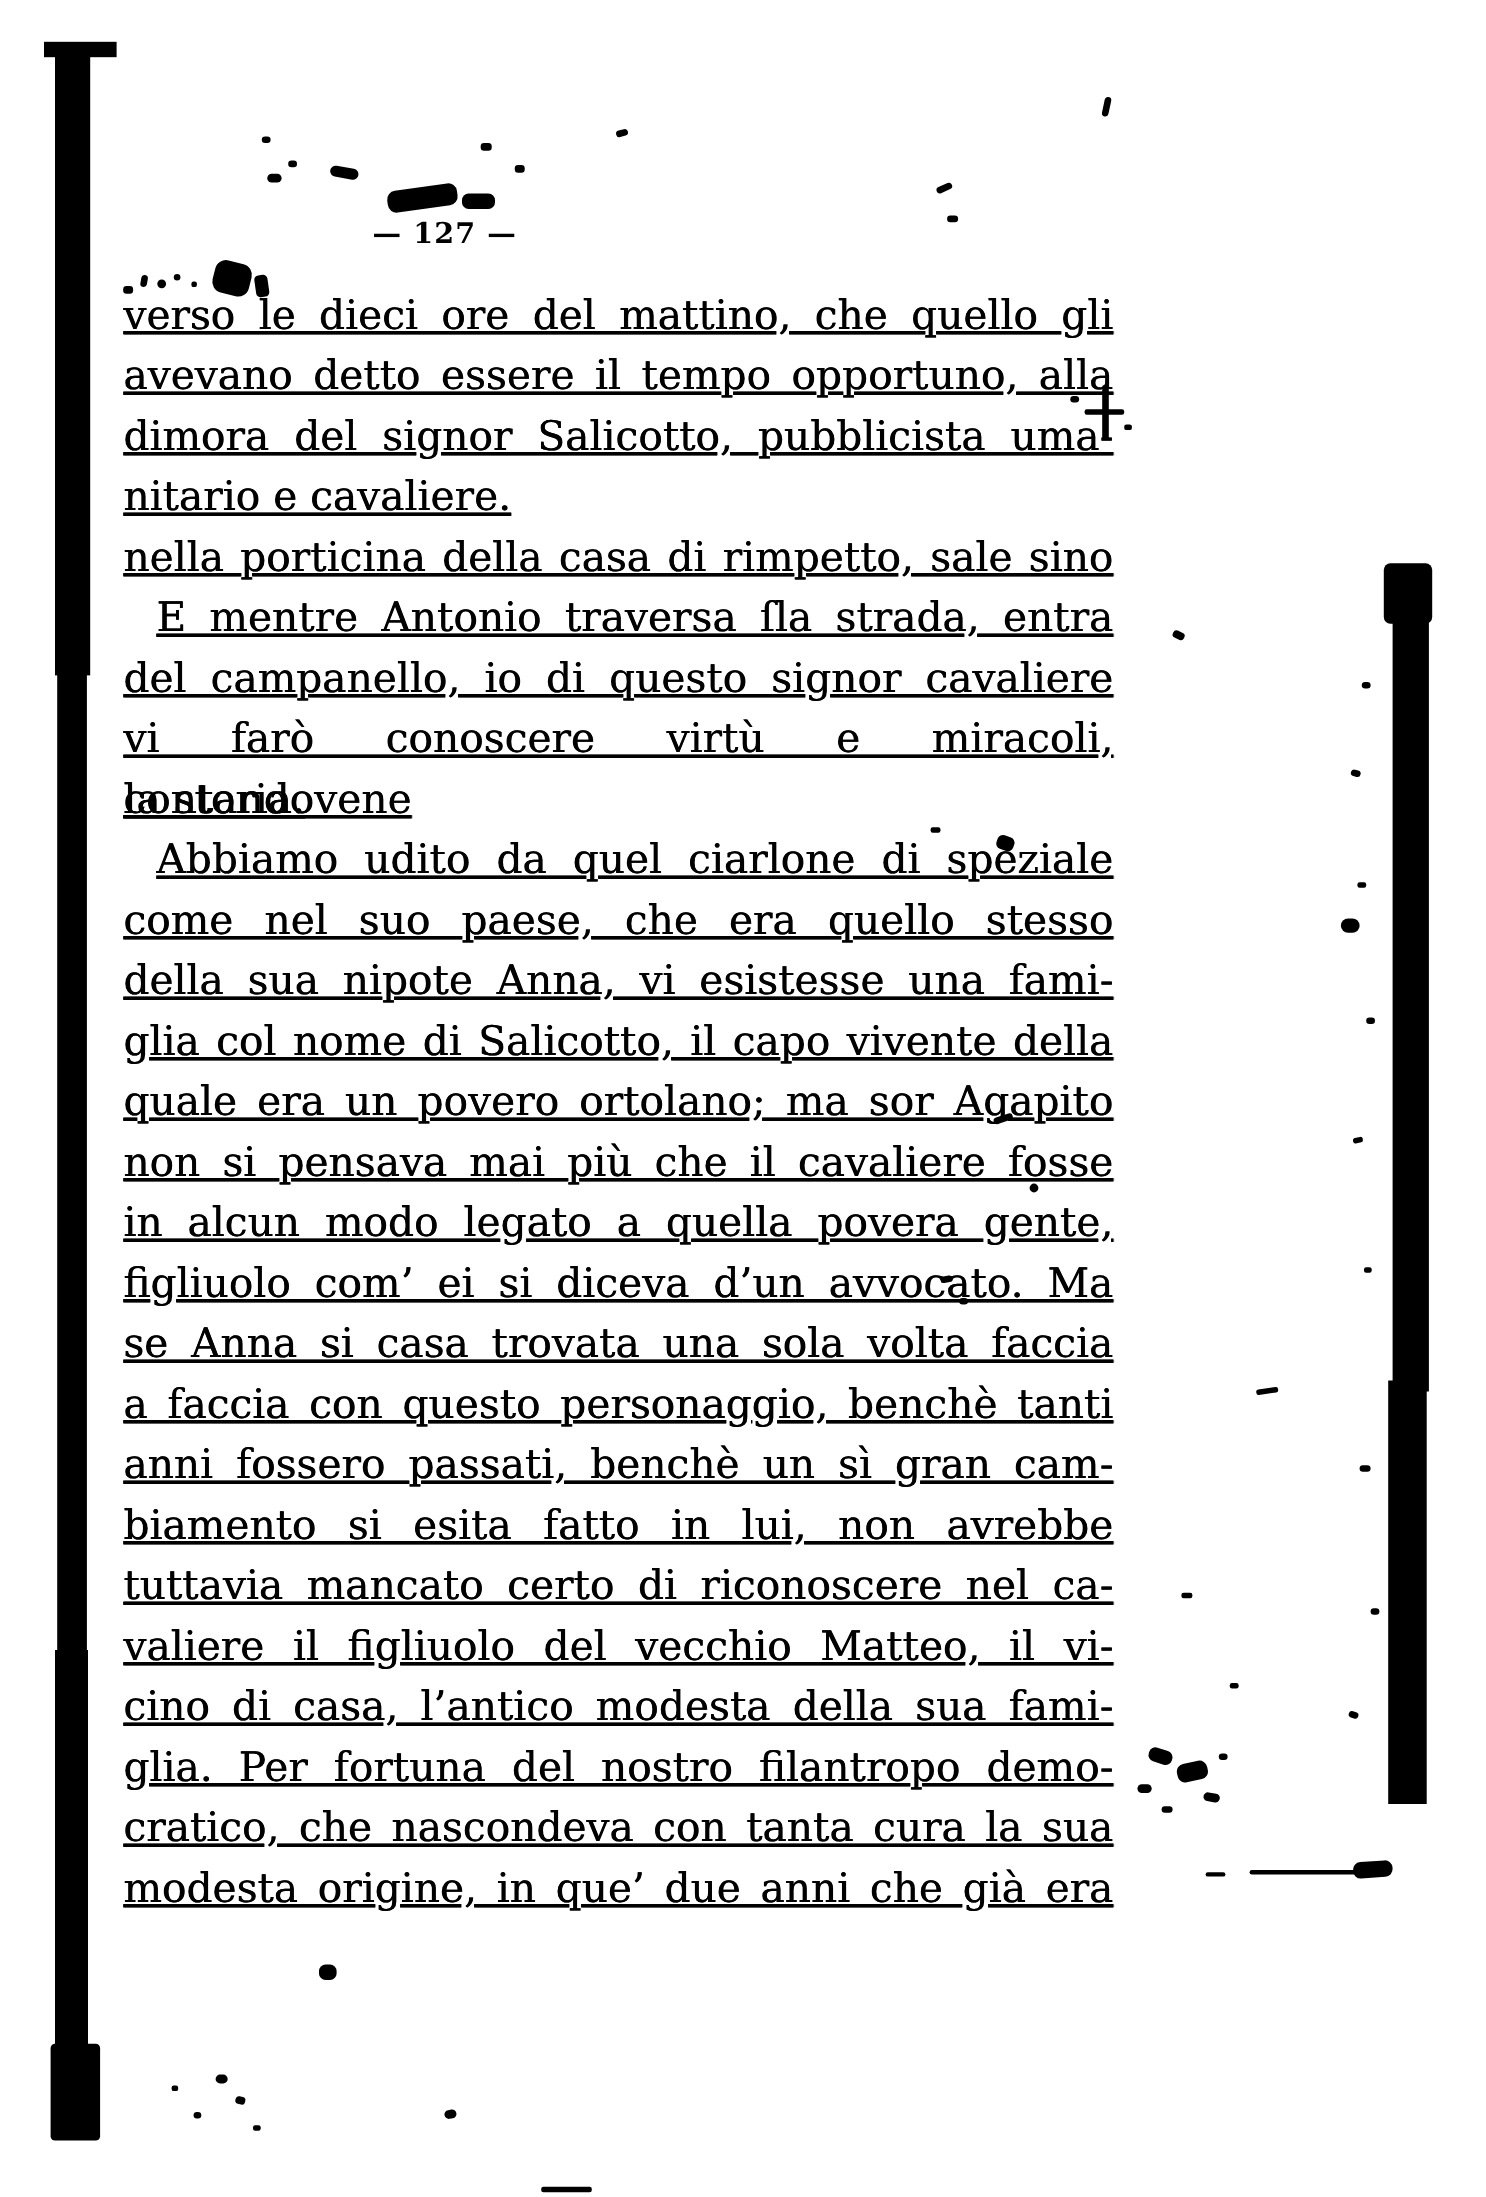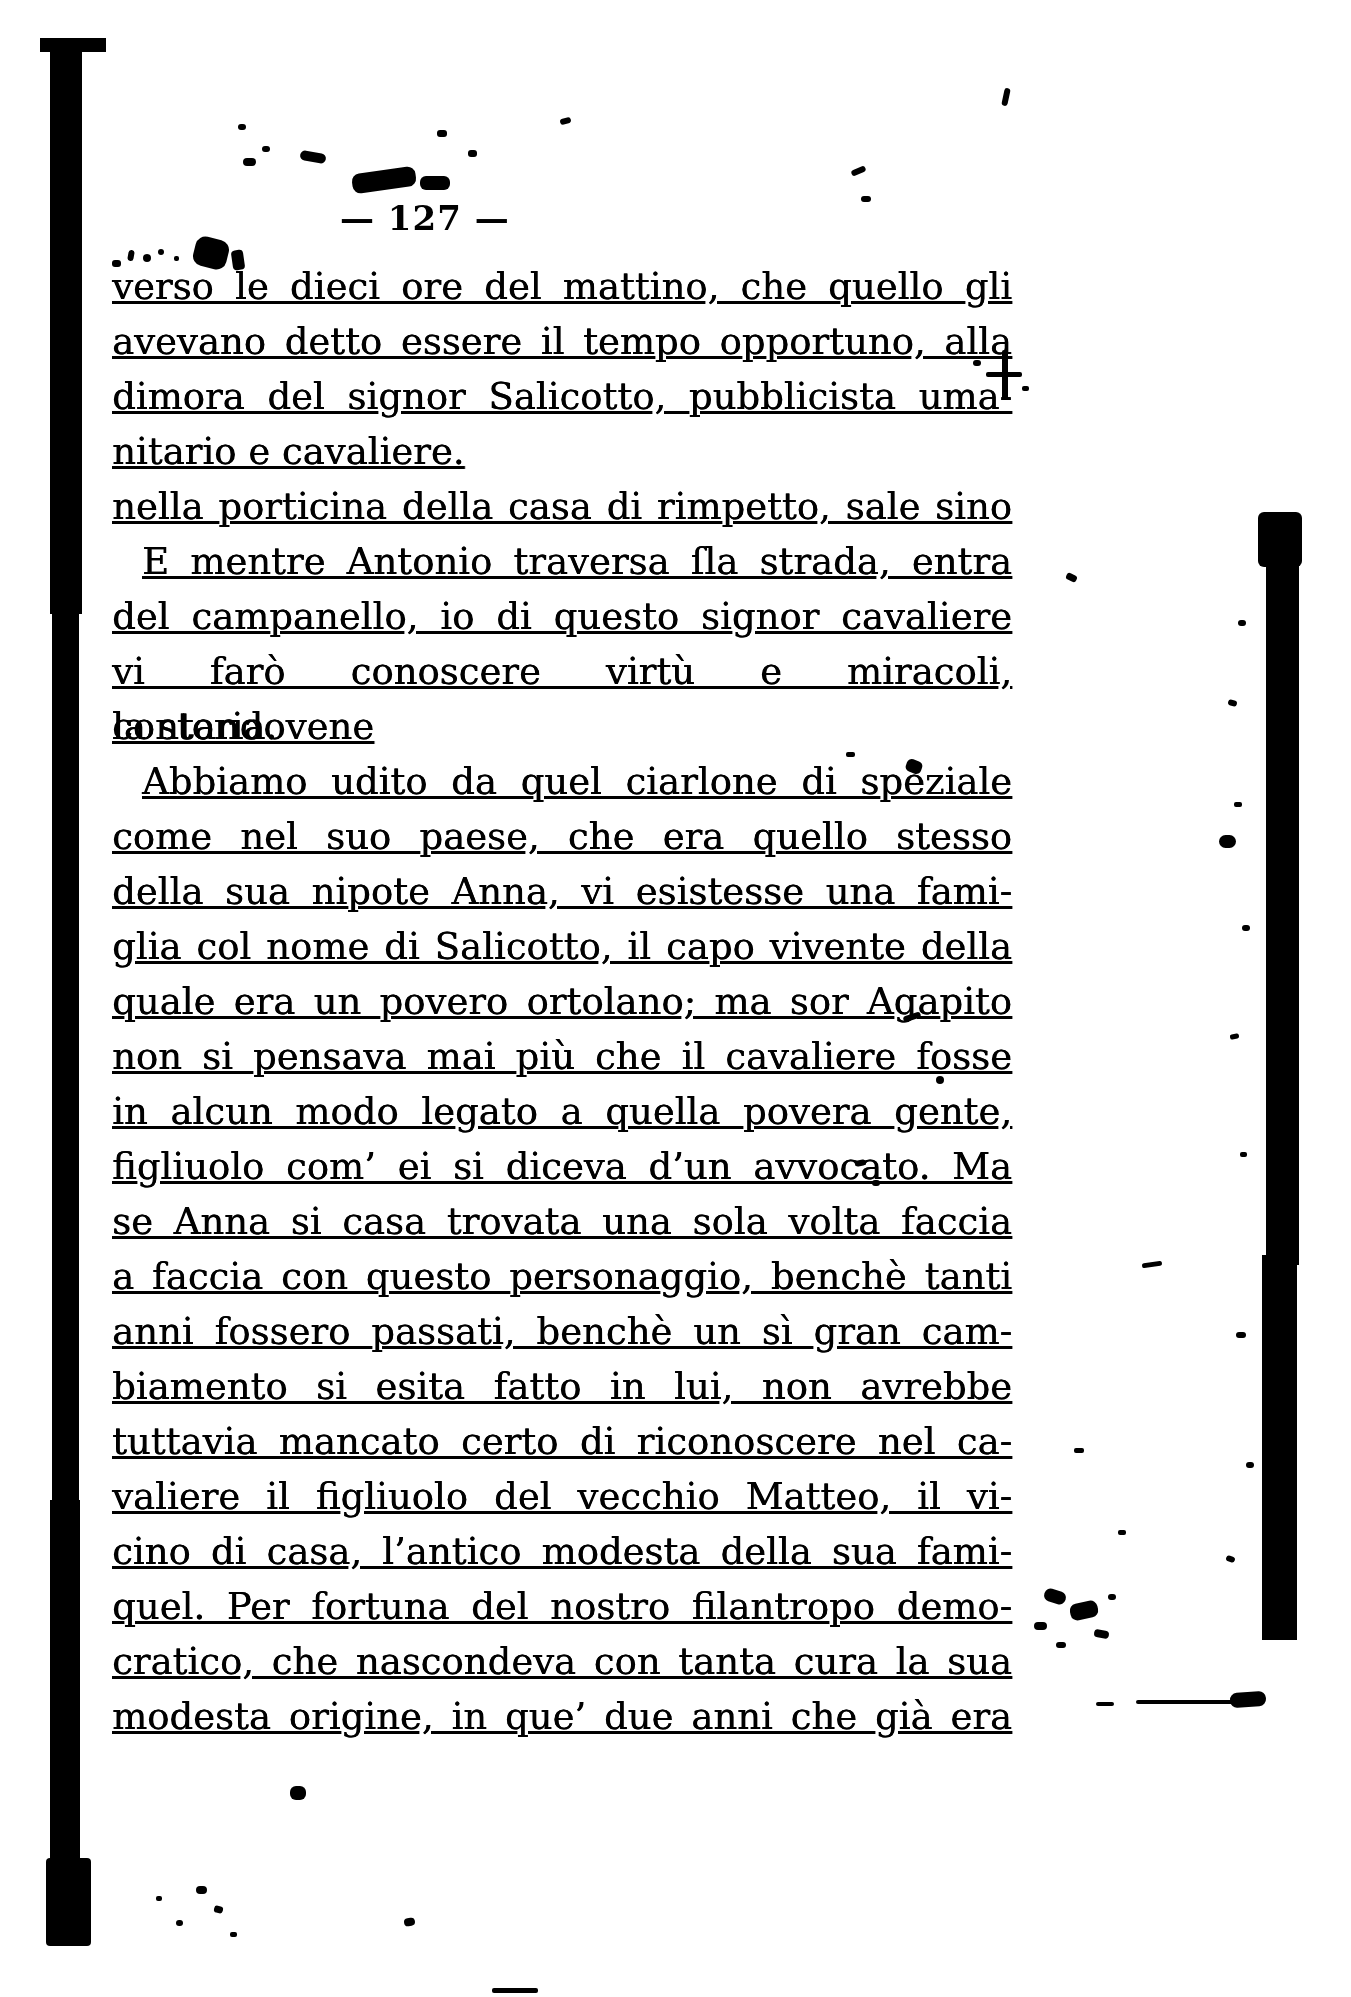--- a/index.html
+++ b/index.html
@@ -6,23 +6,23 @@
   .page{
     position:relative;
     width:1351px;height:1997px;
     background:#ffffff;
     overflow:hidden;
     color:#000;
     font-family:"DejaVu Serif", serif;
   }
   .header{
     position:absolute;
-    left:340px;top:198px;width:156px;
+    left:314px;top:198px;width:156px;
     text-align:right;
-    font-size:34px;font-weight:bold;
+    font-size:26px;font-weight:bold;
     white-space:nowrap;
     letter-spacing:1px;
   }
   .textblock{
     position:absolute;
     left:112px;top:259px;width:900px;
   }
   .line{
     font-size:37px;
     line-height:55px;
@@ -62,21 +62,21 @@
       <div class="line">non si pensava mai più che il cavaliere fosse</div>
       <div class="line">in alcun modo legato a quella povera gente,</div>
       <div class="line">figliuolo com’ ei si diceva d’un avvocato. Ma</div>
       <div class="line">se Anna si casa trovata una sola volta faccia</div>
       <div class="line">a faccia con questo personaggio, benchè tanti</div>
       <div class="line">anni fossero passati, benchè un sì gran cam-</div>
       <div class="line">biamento si esita fatto in lui, non avrebbe</div>
       <div class="line">tuttavia mancato certo di riconoscere nel ca-</div>
       <div class="line">valiere il figliuolo del vecchio Matteo, il vi-</div>
       <div class="line">cino di casa, l’antico modesta della sua fami-</div>
-      <div class="line">quel. Per fortuna del nostro filantropo demo-</div>
+      <div class="line">glia. Per fortuna del nostro filantropo demo-</div>
       <div class="line">cratico, che nascondeva con tanta cura la sua</div>
       <div class="line">modesta origine, in que’ due anni che già era</div>
     </div>
 
   <div class="artifacts" id="artifacts">
       <div class="artifact" style="left: 40px; top: 38px; width: 66px; height: 14px;"></div>
       <div class="artifact" style="left: 50px; top: 44px; width: 32px; height: 570px;"></div>
       <div class="artifact" style="left: 52px; top: 600px; width: 27px; height: 910px;"></div>
       <div class="artifact" style="left: 50px; top: 1500px; width: 30px; height: 390px;"></div>
       <div class="artifact" style="left: 46px; top: 1858px; width: 45px; height: 88px; border-radius: 4px;"></div>

